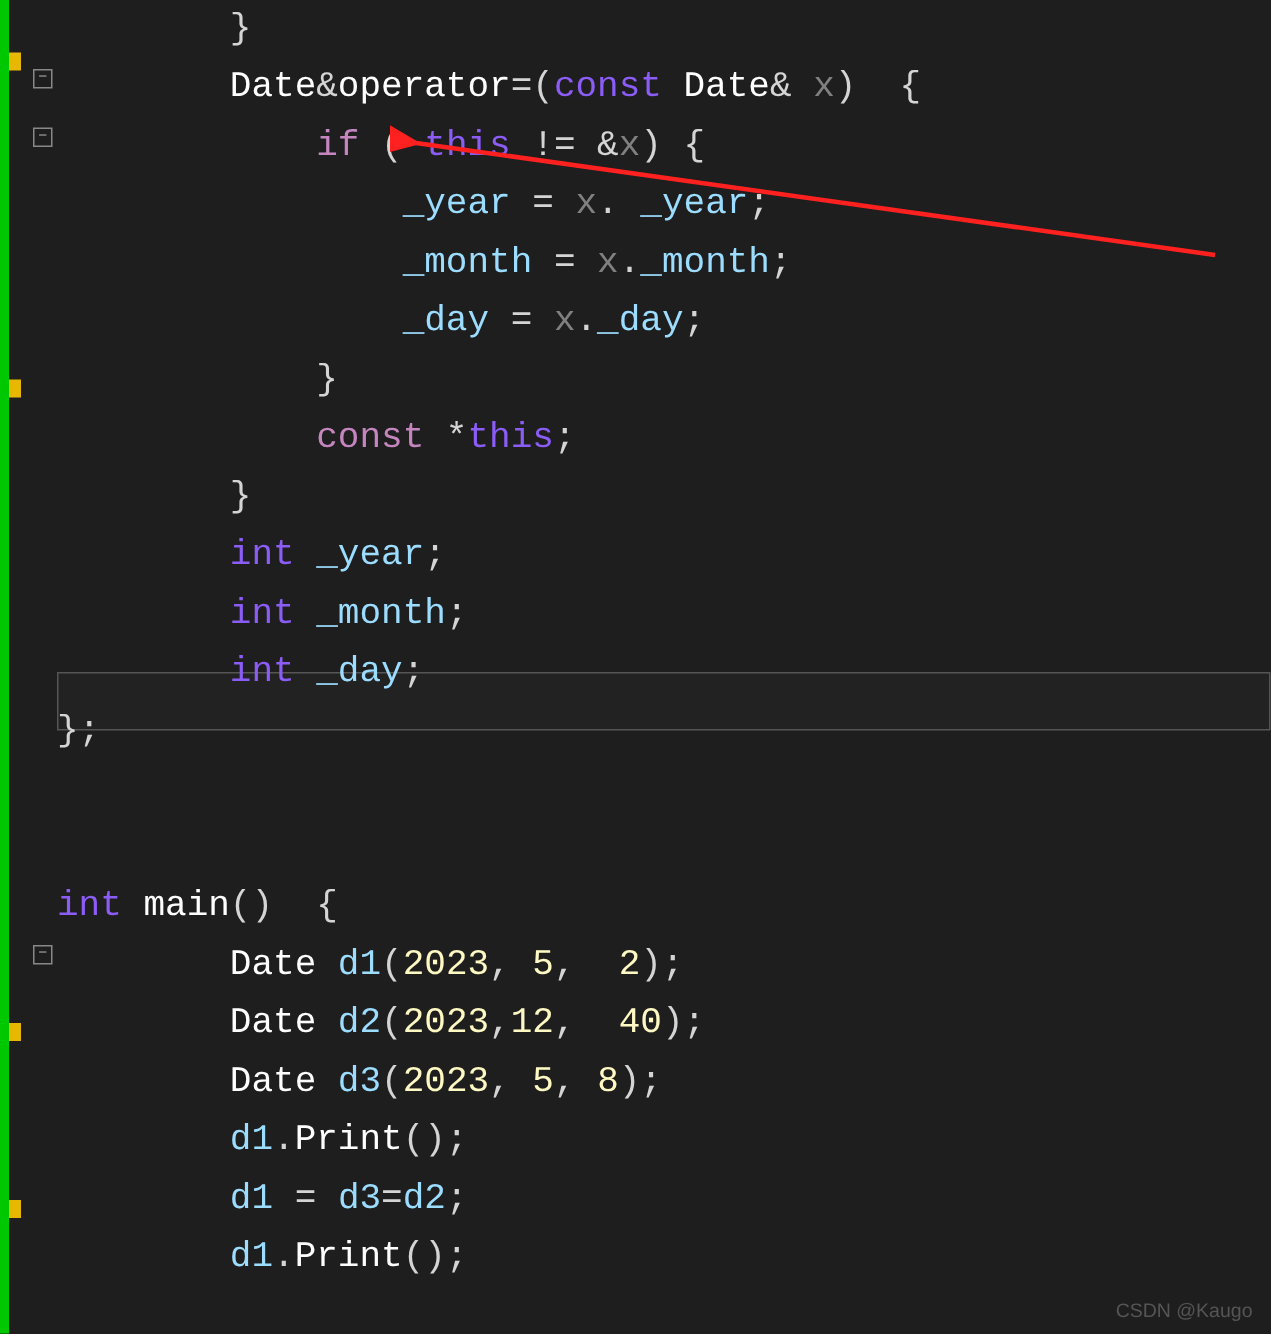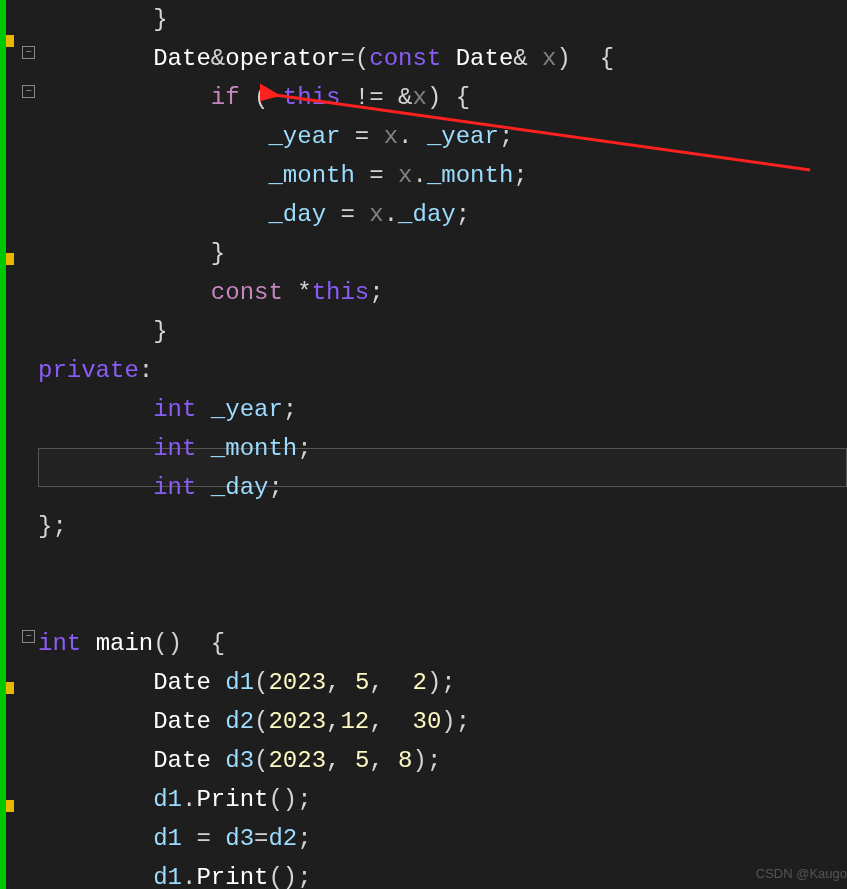--- a/index.html
+++ b/index.html
@@ -15,21 +15,21 @@
 .fold{position:absolute;left:22px;width:13px;height:13px;border:1px solid #888;background:#1e1e1e;display:flex;align-items:center;justify-content:center;font-size:10px;color:#aaa;cursor:pointer;line-height:1}
 .t-keyword{color:#8b5cf6}
 .t-type{color:#ffffff}
 .t-func{color:#ffffff}
 .t-var{color:#9cdcfe}
 .t-punct{color:#d4d4d4}
 .t-op{color:#d4d4d4}
 .t-num{color:#fef9c3}
 .t-this{color:#c586c0}
 .t-gray{color:#808080}
-.watermark{position:absolute;right:0;bottom:8px;color:#555;font-size:13px;font-family:sans-serif}
+.watermark{position:absolute;right:12px;bottom:8px;color:#555;font-size:13px;font-family:sans-serif}
 .arrow-overlay{position:absolute;top:50px;left:260px;pointer-events:none;z-index:10}
 </style>
 </head>
 <body>
 
 <div class="editor">
   <div class="gutter">
     <div class="margin-bar green-bar" style="top:0;height:889px"></div>
     <div class="margin-bar yellow-bar" style="top:35px;height:12px;left:6px;width:8px"></div>
     <div class="margin-bar yellow-bar" style="top:253px;height:12px;left:6px;width:8px"></div>
@@ -45,30 +45,29 @@
   <div class="code-area">
     <div class="line"><span class="t-punct">        }</span></div>
     <div class="line"><span>        </span><span class="t-type">Date</span><span class="t-op">&amp;</span><span class="t-func">operator</span><span class="t-punct">=(</span><span class="t-keyword">const</span><span class="t-type"> Date</span><span class="t-op">&amp;</span><span class="t-gray"> x</span><span class="t-punct">)  {</span></div>
     <div class="line"><span>            </span><span class="t-this">if</span><span> ( </span><span class="t-keyword">this</span><span class="t-punct"> != &amp;</span><span class="t-gray">x</span><span class="t-punct">) {</span></div>
     <div class="line"><span>                </span><span class="t-var">_year</span><span> = </span><span class="t-gray">x</span><span>. </span><span class="t-var">_year</span><span>;</span></div>
     <div class="line"><span>                </span><span class="t-var">_month</span><span> = </span><span class="t-gray">x</span><span>.</span><span class="t-var">_month</span><span>;</span></div>
     <div class="line"><span>                </span><span class="t-var">_day</span><span> = </span><span class="t-gray">x</span><span>.</span><span class="t-var">_day</span><span>;</span></div>
     <div class="line"><span class="t-punct">            }</span></div>
     <div class="line"><span>            </span><span class="t-this">const</span><span> *</span><span class="t-keyword">this</span><span>;</span></div>
     <div class="line"><span class="t-punct">        }</span></div>
-    <div class="line"><span></span><span class="t-keyword">private</span><span>:</span></div>
     <div class="line"><span>        </span><span class="t-keyword">int</span><span> </span><span class="t-var">_year</span><span>;</span></div>
     <div class="line"><span>        </span><span class="t-keyword">int</span><span> </span><span class="t-var">_month</span><span>;</span></div>
     <div class="line"><span>        </span><span class="t-keyword">int</span><span> </span><span class="t-var">_day</span><span>;</span></div>
     <div class="line"><span class="t-punct">};</span></div>
     <div class="line"><span></span></div>
     <div class="line"><span></span></div>
     <div class="line"><span class="t-keyword">int</span><span> </span><span class="t-func">main</span><span class="t-punct">()  {</span></div>
     <div class="line"><span>        </span><span class="t-type">Date</span><span> </span><span class="t-var">d1</span><span>(</span><span class="t-num">2023</span><span>, </span><span class="t-num">5</span><span>,  </span><span class="t-num">2</span><span>);</span></div>
-    <div class="line"><span>        </span><span class="t-type">Date</span><span> </span><span class="t-var">d2</span><span>(</span><span class="t-num">2023</span><span>,</span><span class="t-num">12</span><span>,  </span><span class="t-num">30</span><span>);</span></div>
+    <div class="line"><span>        </span><span class="t-type">Date</span><span> </span><span class="t-var">d2</span><span>(</span><span class="t-num">2023</span><span>,</span><span class="t-num">12</span><span>,  </span><span class="t-num">40</span><span>);</span></div>
     <div class="line"><span>        </span><span class="t-type">Date</span><span> </span><span class="t-var">d3</span><span>(</span><span class="t-num">2023</span><span>, </span><span class="t-num">5</span><span>, </span><span class="t-num">8</span><span>);</span></div>
     <div class="line"><span>        </span><span class="t-var">d1</span><span>.</span><span class="t-func">Print</span><span>();</span></div>
     <div class="line"><span>        </span><span class="t-var">d1</span><span> = </span><span class="t-var">d3</span><span>=</span><span class="t-var">d2</span><span>;</span></div>
     <div class="line"><span>        </span><span class="t-var">d1</span><span>.</span><span class="t-func">Print</span><span>();</span></div>
   </div>
 
   <svg class="arrow-overlay" width="560" height="130">
     <defs>
         <marker id="ah" markerWidth="12" markerHeight="10" refX="2" refY="5" orient="auto">
           <polygon points="12,0 0,5 12,10" fill="#ff2020"></polygon>

